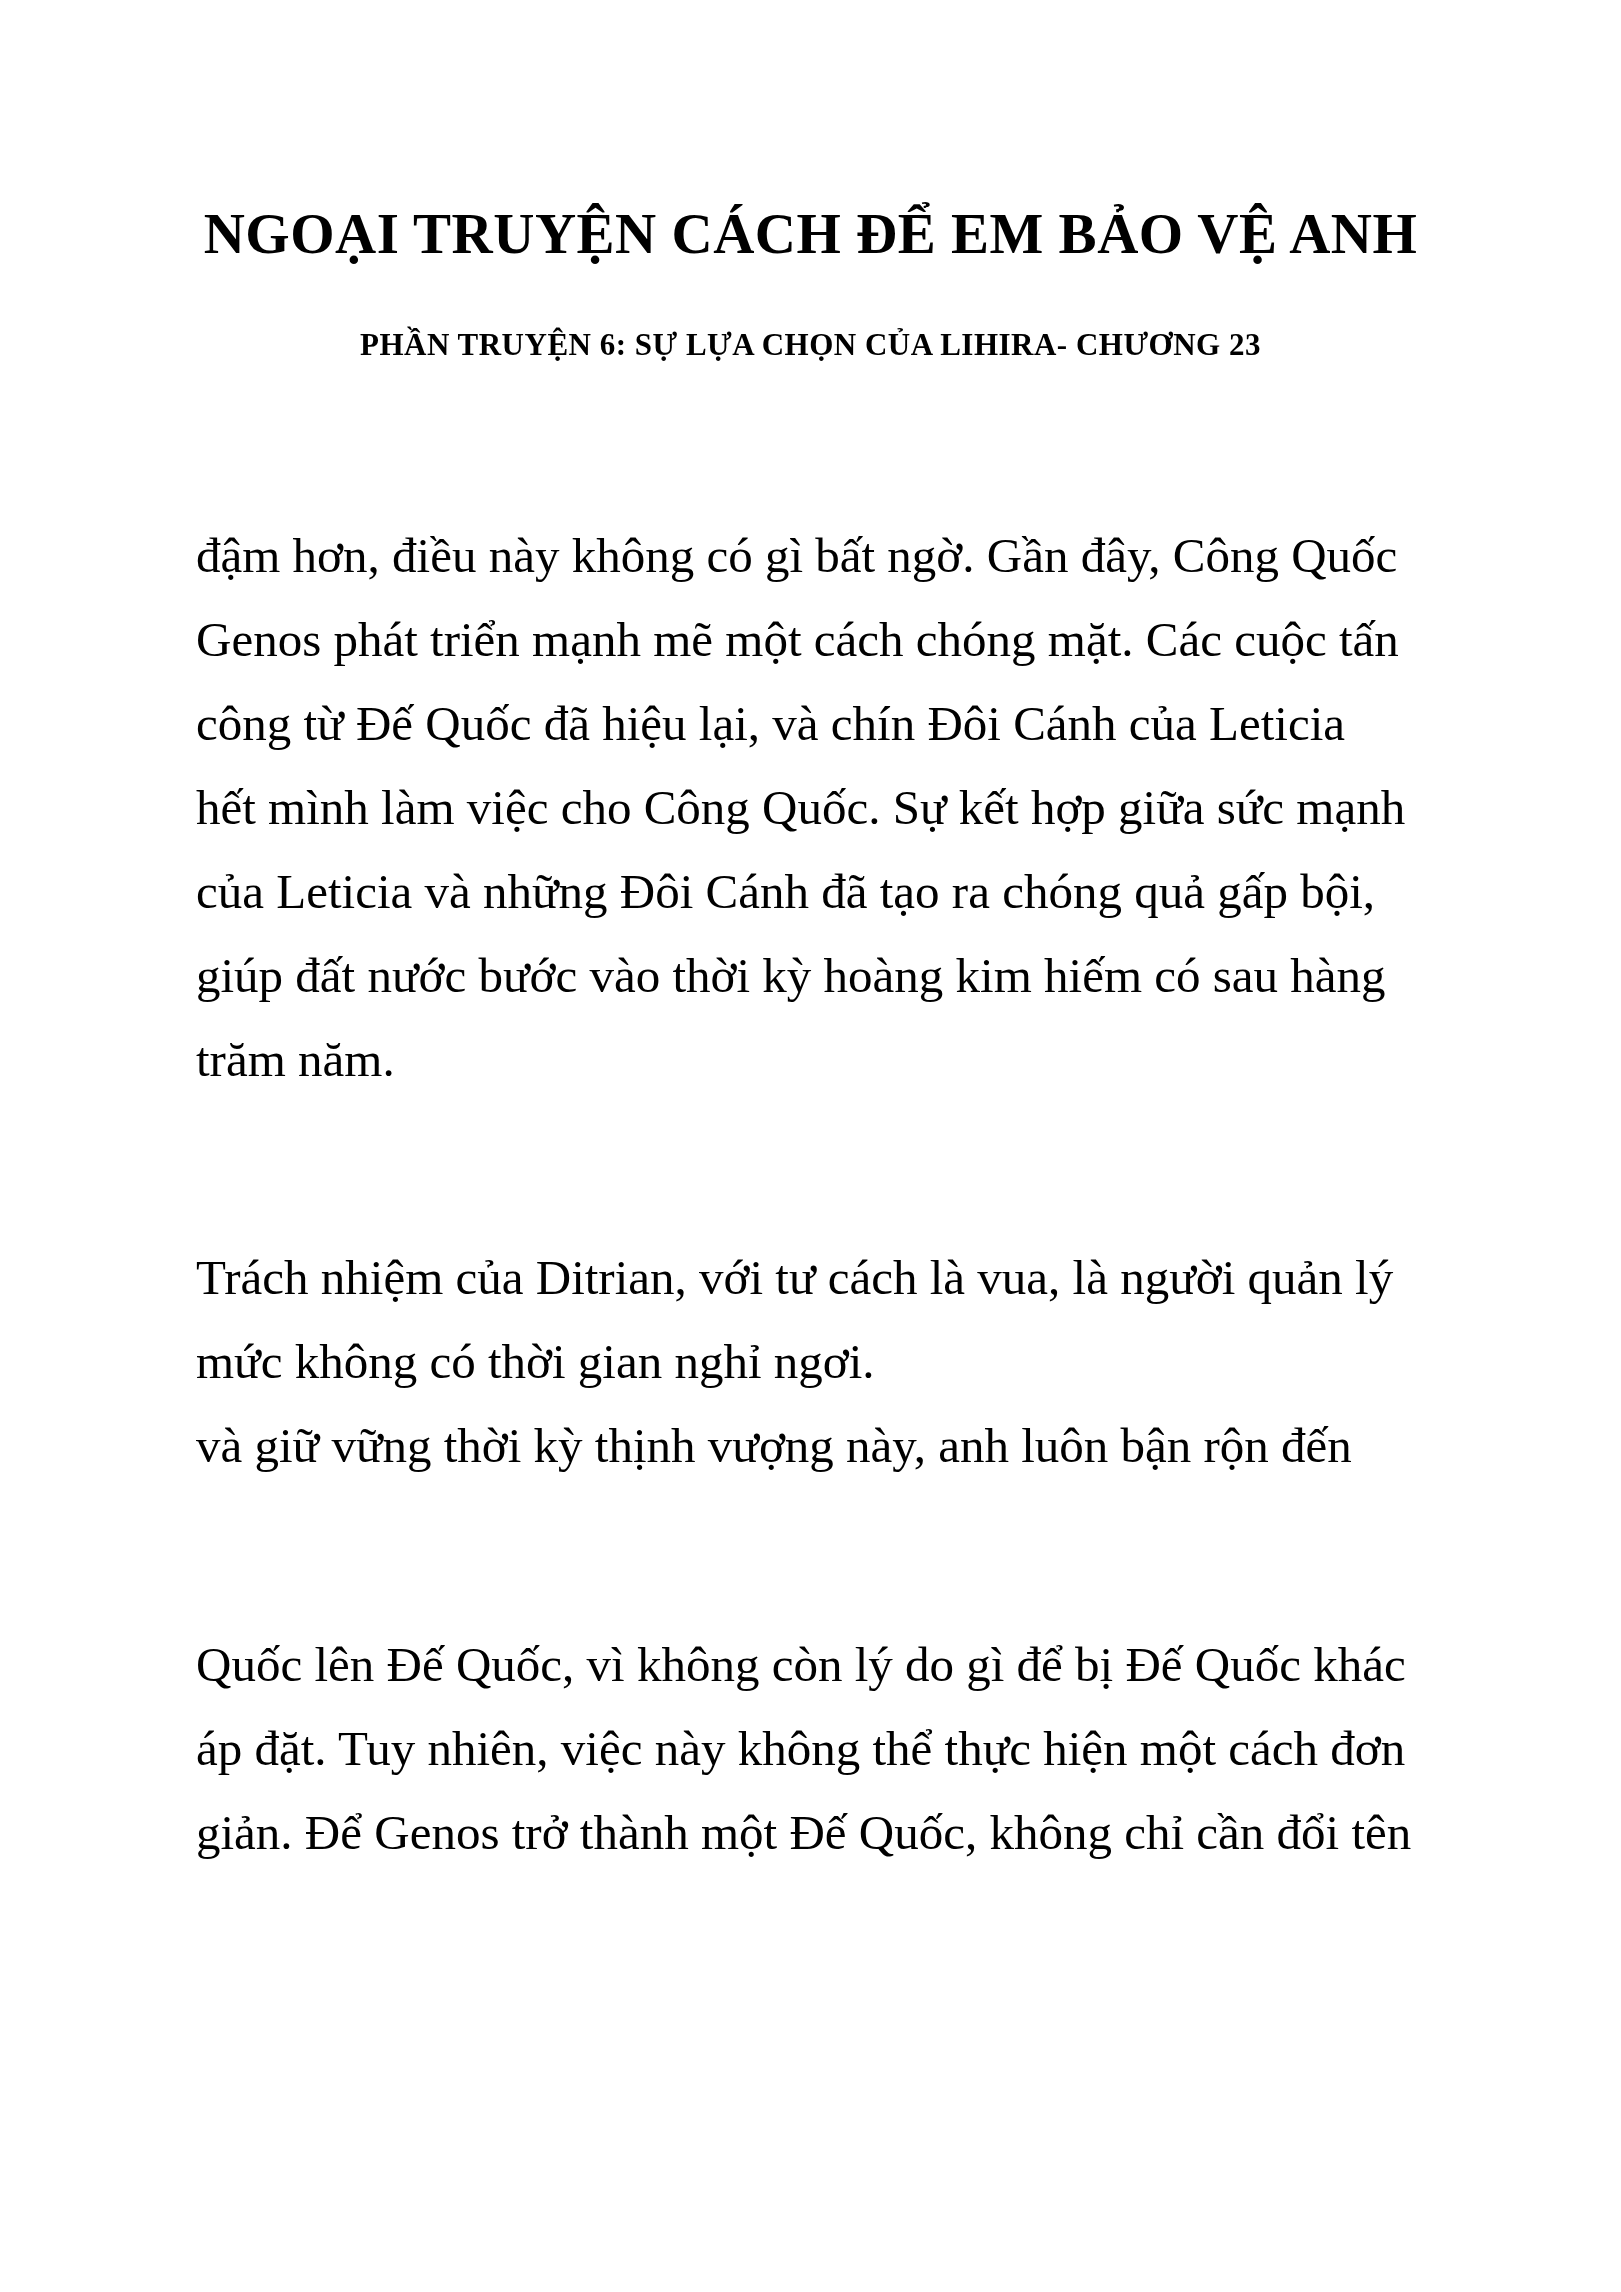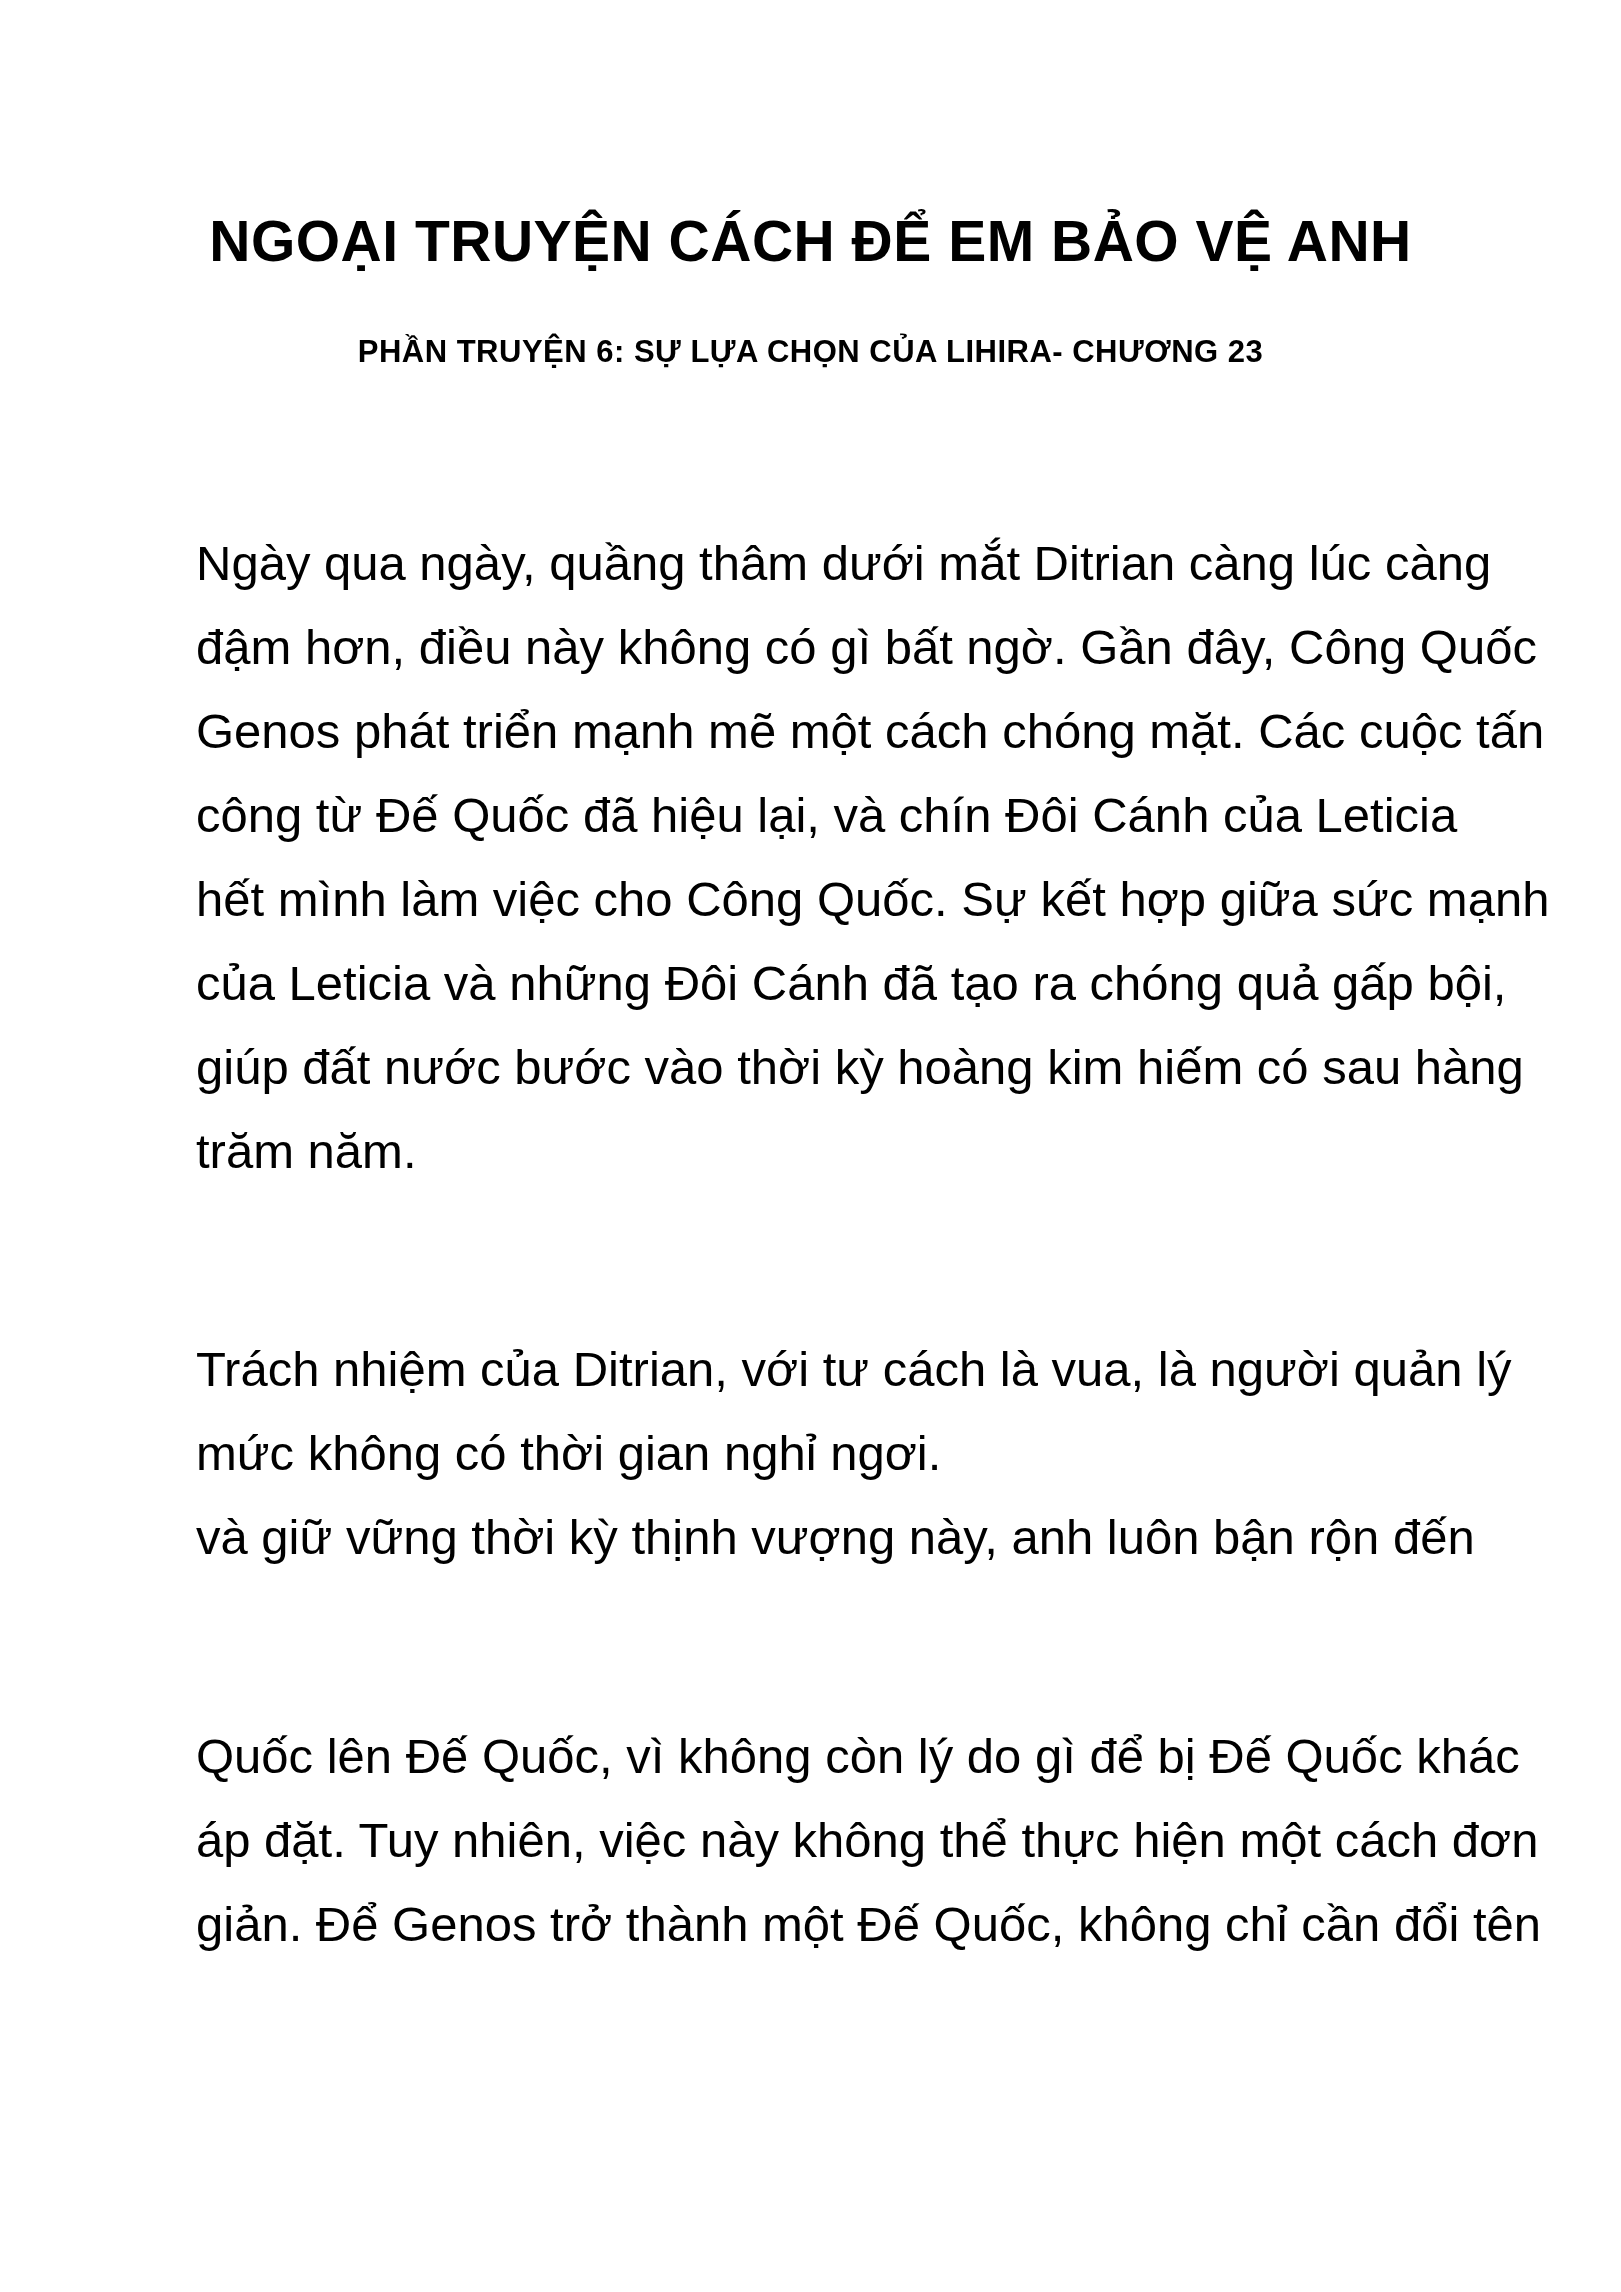--- a/index.html
+++ b/index.html
@@ -7,23 +7,23 @@
     padding: 0;
     background: #ffffff;
   }
   .page {
     position: relative;
     width: 1621px;
     height: 2293px;
     margin: 0 auto;
     background: #ffffff;
     color: #000000;
-    font-family: Liberation Sans, sans-serif;
+    font-family: Liberation Serif, serif;
     box-sizing: border-box;
-    padding: 9px 196px;
+    padding: 2px 196px;
     overflow: hidden;
   }
   .doc-title {
     margin: 190px 0 0 0;
     font-size: 57px;
     line-height: 84px;
     font-weight: bold;
     text-align: center;
     white-space: nowrap;
     letter-spacing: 0.5px;
@@ -49,21 +49,20 @@
   .para-2 { margin-top: 134px; }
   .para-3 { margin-top: 135px; }
 </style>
 </head>
 <body>
 
 <div class="page">
   <h1 class="doc-title">NGOẠI TRUYỆN CÁCH ĐỂ EM BẢO VỆ ANH</h1>
   <h2 class="doc-subtitle">PHẦN TRUYỆN 6: SỰ LỰA CHỌN CỦA LIHIRA- CHƯƠNG 23</h2>
   <div class="para para-1">
-      <div class="line">Ngày qua ngày, quầng thâm dưới mắt Ditrian càng lúc càng</div>
       <div class="line">đậm hơn, điều này không có gì bất ngờ. Gần đây, Công Quốc</div>
       <div class="line">Genos phát triển mạnh mẽ một cách chóng mặt. Các cuộc tấn</div>
       <div class="line">công từ Đế Quốc đã hiệu lại, và chín Đôi Cánh của Leticia</div>
       <div class="line">hết mình làm việc cho Công Quốc. Sự kết hợp giữa sức mạnh</div>
       <div class="line">của Leticia và những Đôi Cánh đã tạo ra chóng quả gấp bội,</div>
       <div class="line">giúp đất nước bước vào thời kỳ hoàng kim hiếm có sau hàng</div>
       <div class="line">trăm năm.</div>
     </div>
   <div class="para para-2">
       <div class="line">Trách nhiệm của Ditrian, với tư cách là vua, là người quản lý</div>

